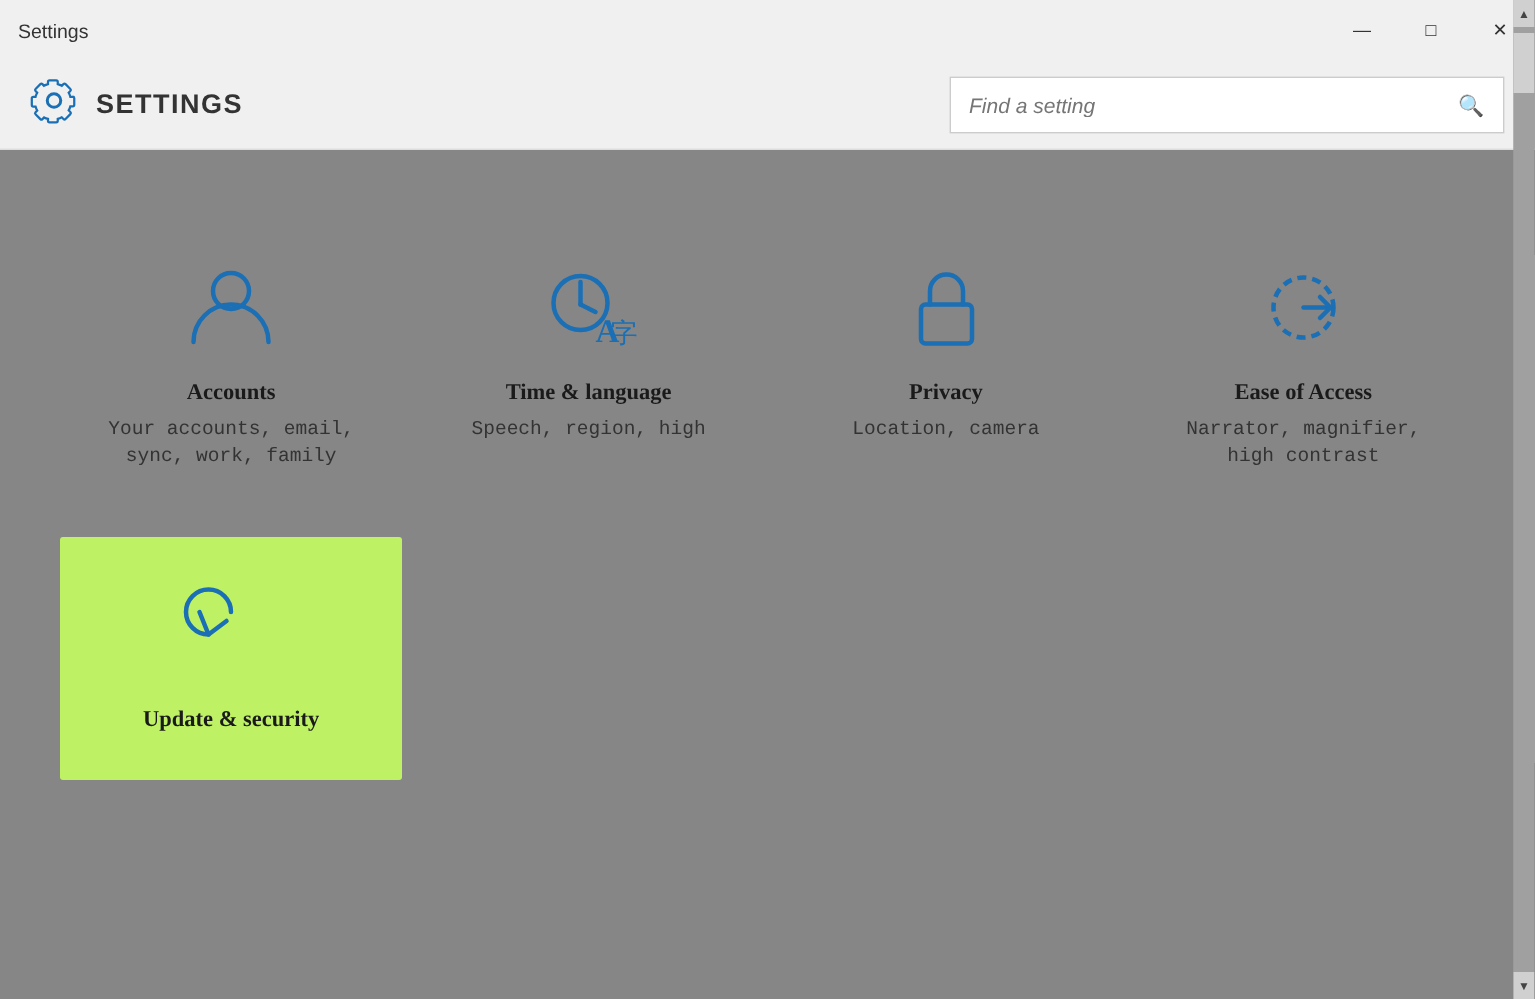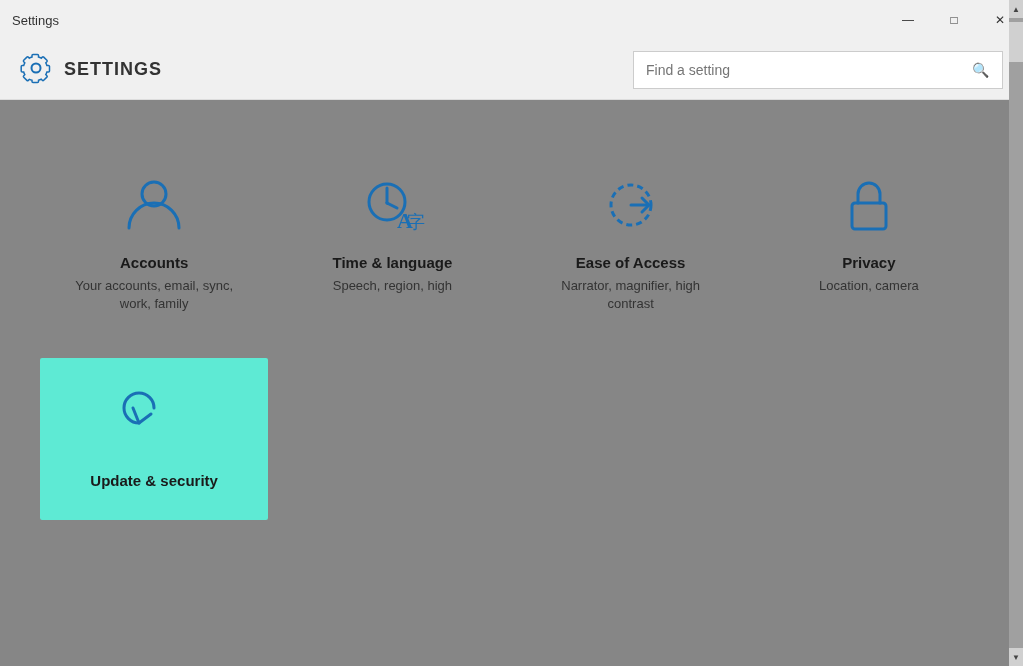--- a/index.html
+++ b/index.html
@@ -87,20 +87,21 @@
       padding: 0 12px;
     }
 
     .search-input {
       flex: 1;
       border: none;
       outline: none;
       font-size: 14px;
       color: #15803d;
       background: transparent;
+      font-style: italic;
     }
 
     .search-icon {
       color: #555;
       font-size: 14px;
     }
 
     
     .main-content {
       background: #868686;
@@ -131,46 +132,48 @@
       flex-direction: column;
       align-items: center;
       padding: 30px 20px 25px;
       cursor: pointer;
       border-radius: 2px;
       background: transparent;
       text-align: center;
     }
 
     .setting-item.selected {
-      background: #5eead4;
+      background: #bef264;
     }
 
     .setting-icon {
       width: 70px;
       height: 70px;
       margin-bottom: 14px;
       color: #1a6fb5;
     }
 
     .setting-icon svg {
       width: 100%;
       height: 100%;
     }
 
     .setting-name {
       font-size: 15px;
       font-weight: 600;
       color: #1a1a1a;
       margin-bottom: 6px;
+      font-family: Liberation Serif, serif;
     }
 
     .setting-desc {
       font-size: 13px;
       color: #333;
       line-height: 1.4;
+      font-family: Liberation Mono, monospace;
     }
 
     
     .scrollbar {
       position: absolute;
       right: 0;
       top: 0;
       width: 14px;
       height: 666px;
       background: #a0a0a0;
@@ -263,41 +266,41 @@
         </svg>
       </div>
       <div class="setting-name">Time &amp; language</div>
       <div class="setting-desc">Speech, region, high</div>
     </div>
 
     <div class="setting-item">
       <div class="setting-icon">
         <svg viewBox="0 0 70 70" fill="none" xmlns="http://www.w3.org/2000/svg">
 
+          <rect x="18" y="33" width="34" height="26" rx="3" stroke="#1a6fb5" stroke-width="3" fill="none"></rect>
+
+          <path d="M24 33V24a11 11 0 0122 0v9" stroke="#1a6fb5" stroke-width="3" fill="none" stroke-linecap="round"></path>
+        </svg>
+      </div>
+      <div class="setting-name">Privacy</div>
+      <div class="setting-desc">Location, camera</div>
+    </div>
+
+    <div class="setting-item">
+      <div class="setting-icon">
+        <svg viewBox="0 0 70 70" fill="none" xmlns="http://www.w3.org/2000/svg">
+
           <circle cx="35" cy="35" r="20" stroke="#1a6fb5" stroke-width="3" fill="none" stroke-dasharray="6 4"></circle>
 
           <line x1="35" y1="35" x2="52" y2="35" stroke="#1a6fb5" stroke-width="3" stroke-linecap="round"></line>
           <polyline points="46,28 53,35 46,42" stroke="#1a6fb5" stroke-width="3" fill="none" stroke-linecap="round" stroke-linejoin="round"></polyline>
         </svg>
       </div>
       <div class="setting-name">Ease of Access</div>
       <div class="setting-desc">Narrator, magnifier, high contrast</div>
-    </div>
-
-    <div class="setting-item">
-      <div class="setting-icon">
-        <svg viewBox="0 0 70 70" fill="none" xmlns="http://www.w3.org/2000/svg">
-
-          <rect x="18" y="33" width="34" height="26" rx="3" stroke="#1a6fb5" stroke-width="3" fill="none"></rect>
-
-          <path d="M24 33V24a11 11 0 0122 0v9" stroke="#1a6fb5" stroke-width="3" fill="none" stroke-linecap="round"></path>
-        </svg>
-      </div>
-      <div class="setting-name">Privacy</div>
-      <div class="setting-desc">Location, camera</div>
     </div>
   </div>
 
   <div class="settings-grid-row2">
 
     <div class="setting-item selected">
       <div class="setting-icon">
         <svg viewBox="0 0 70 70" fill="none" xmlns="http://www.w3.org/2000/svg">
 
           <path d="M20 35a15 15 0 1115-15" stroke="#1a6fb5" stroke-width="3" fill="none" stroke-linecap="round"></path>

